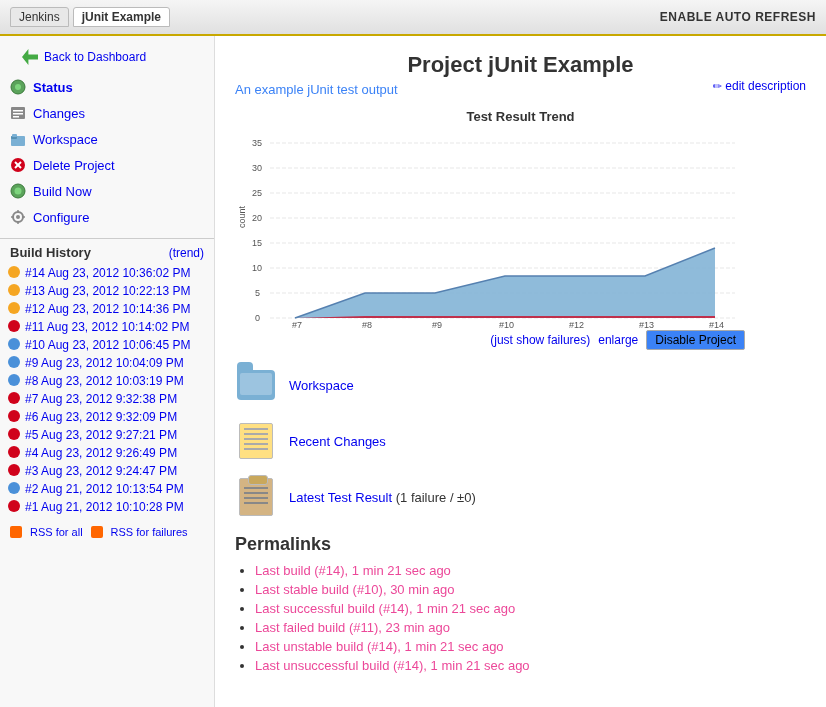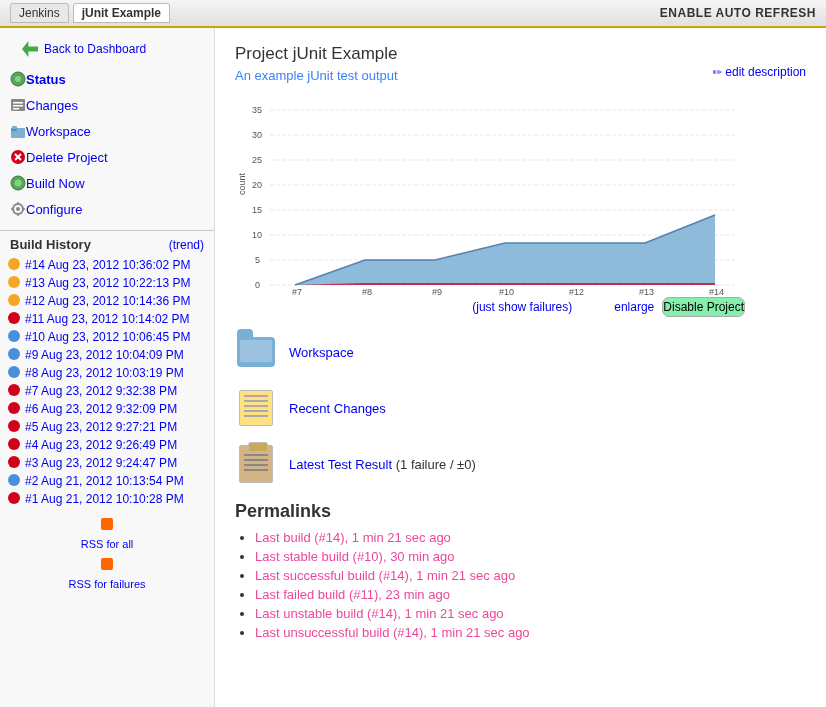--- a/index.html
+++ b/index.html
@@ -6,21 +6,21 @@
     body { font-family: Arial, sans-serif; font-size: 13px; background: #fff; color: #333; }
 
     
     #top-bar {
       background: linear-gradient(to bottom, #f5f5f5, #e0e0e0);
       border-bottom: 2px solid #c8a800;
       display: flex;
       align-items: center;
       justify-content: space-between;
       padding: 4px 10px;
-      height: 28px;
+      height: 36px;
     }
     #breadcrumb-area { display: flex; align-items: center; gap: 4px; font-size: 12px; }
     .breadcrumb-item {
       background: #e8e8e8;
       border: 1px solid #bbb;
       border-radius: 3px 3px 0 0;
       padding: 2px 8px;
       font-size: 12px;
     }
     .breadcrumb-item.active { background: #fff; font-weight: bold; }
@@ -55,20 +55,21 @@
     .back-arrow {
       width: 16px; height: 16px;
       background: #4a4;
       clip-path: polygon(40% 0%, 0% 50%, 40% 100%, 40% 65%, 100% 65%, 100% 35%, 40% 35%);
       display: inline-block;
     }
     .sidebar-nav { padding: 4px 0; }
     .sidebar-item {
       display: flex;
       align-items: center;
+      gap: 7px;
       padding: 5px 10px;
       cursor: pointer;
       font-size: 13px;
     }
     .sidebar-item a {
       color: #00e;
       text-decoration: none;
     }
     .sidebar-item.active a { color: #00e; font-weight: bold; }
 
@@ -97,35 +98,35 @@
     .dot-yellow { background: #f5a623; }
     .dot-blue { background: #4a90d9; }
     .dot-red { background: #d0021b; }
 
     .rss-links {
       display: flex;
       gap: 8px;
       padding: 8px 10px;
       font-size: 11px;
       align-items: center;
-      flex-direction: column;
     }
     .rss-links a { color: #00e; text-decoration: none; font-size: 11px; }
     .rss-icon { display: inline-block; width: 12px; height: 12px; background: #f60; border-radius: 2px; }
 
     
     #main {
       flex: 1;
       padding: 16px 20px;
       overflow-y: auto;
     }
     #project-title {
-      font-size: 17px;
-      font-weight: normal;
+      font-size: 22px;
+      font-weight: bold;
       margin-bottom: 4px;
+      text-align: center;
     }
     #project-subtitle { font-size: 13px; color: #3b82f6; margin-bottom: 12px; }
     #edit-description-link {
       float: right;
       font-size: 12px;
       color: #00e;
       text-decoration: none;
       margin-top: -30px;
     }
 
@@ -147,26 +148,26 @@
     }
     #chart-svg { width: 100%; height: 100%; }
     #chart-actions {
       display: flex;
       justify-content: flex-end;
       align-items: center;
       gap: 8px;
       margin-top: 2px;
       width: 510px;
     }
-    #chart-actions a { color: #00e; font-size: 12px; text-decoration: none; margin-left: 34px; }
+    #chart-actions a { color: #00e; font-size: 12px; text-decoration: none; }
     .disable-btn {
-      background: #86efac;
+      background: #3b82f6;
       border: 1px solid #aaa;
-      border-radius: 7px;
-      padding: 2px 0;
+      border-radius: 2px;
+      padding: 2px 8px;
       font-size: 12px;
       cursor: pointer;
     }
 
     
     .quick-links { margin-top: 14px; }
     .quick-link-row {
       display: flex;
       align-items: center;
       gap: 12px;
@@ -401,20 +402,21 @@
     <div style="position:relative;">
       <h1 id="project-title">Project jUnit Example</h1>
       <p id="project-subtitle">An example jUnit test output</p>
       <a href="#" id="edit-description-link">
         <span style="font-size:11px;">✏</span>
         <span>edit description</span>
       </a>
     </div>
 
     <div id="chart-container">
+      <div id="chart-title">Test Result Trend</div>
       <div id="chart-wrapper">
         <svg id="chart-svg" viewBox="0 0 510 200" preserveAspectRatio="none">
 
           <text x="20" y="193" font-size="9" fill="#555">0</text>
           <text x="20" y="168" font-size="9" fill="#555">5</text>
           <text x="17" y="143" font-size="9" fill="#555">10</text>
           <text x="17" y="118" font-size="9" fill="#555">15</text>
           <text x="17" y="93" font-size="9" fill="#555">20</text>
           <text x="17" y="68" font-size="9" fill="#555">25</text>
           <text x="17" y="43" font-size="9" fill="#555">30</text>

